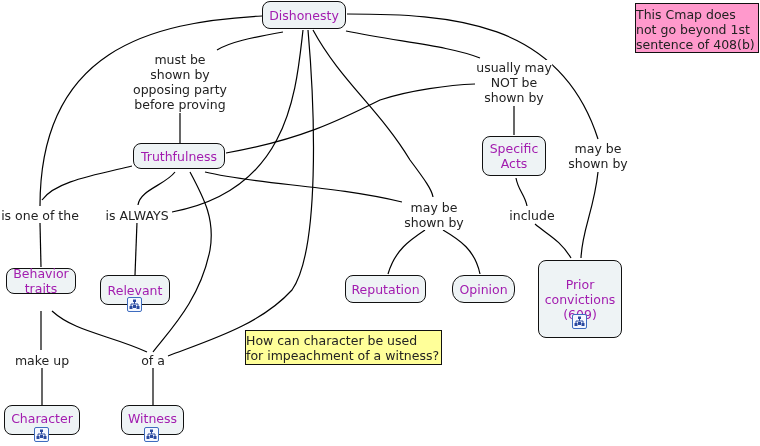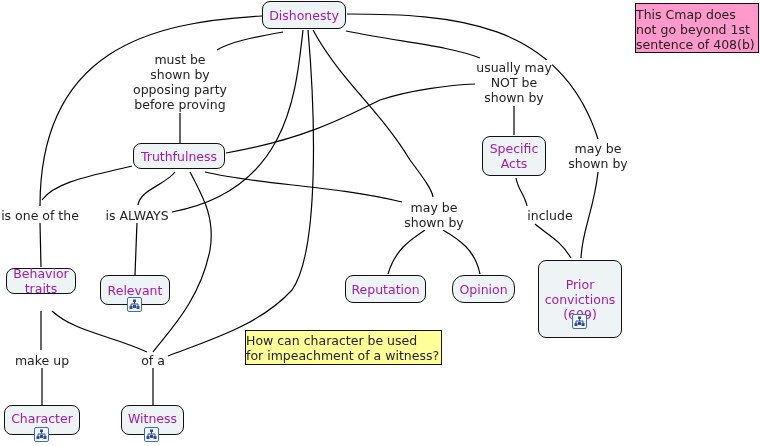--- a/index.html
+++ b/index.html
@@ -133,21 +133,21 @@
 before proving</div>
 <div class="lphrase" style="left:514px;top:60px;">usually may
 NOT be
 shown by</div>
 <div class="lphrase" style="left:598px;top:141px;">may be
 shown by</div>
 <div class="lphrase" style="left:434px;top:200px;">may be
 shown by</div>
 <div class="lphrase" style="left:40px;top:208px;">is one of the</div>
 <div class="lphrase" style="left:137px;top:208px;">is ALWAYS</div>
-<div class="lphrase" style="left:532px;top:208px;margin-left:18px;">include</div>
+<div class="lphrase" style="left:532px;top:208px;">include</div>
 <div class="lphrase" style="left:42px;top:353px;">make up</div>
 <div class="lphrase" style="left:153px;top:353px;">of a</div>
 
 <div class="note" style="left:245px;top:330px;width:197px;height:35px;background:#ffff99;padding-top:2px;">How can character be used
 for impeachment of a witness?</div>
 <div class="note" style="left:635px;top:3px;width:124px;height:50px;background:#ff99cc;padding-top:3px;">This Cmap does
 not go beyond 1st
 sentence of 408(b)</div>
 
 </body></html>

